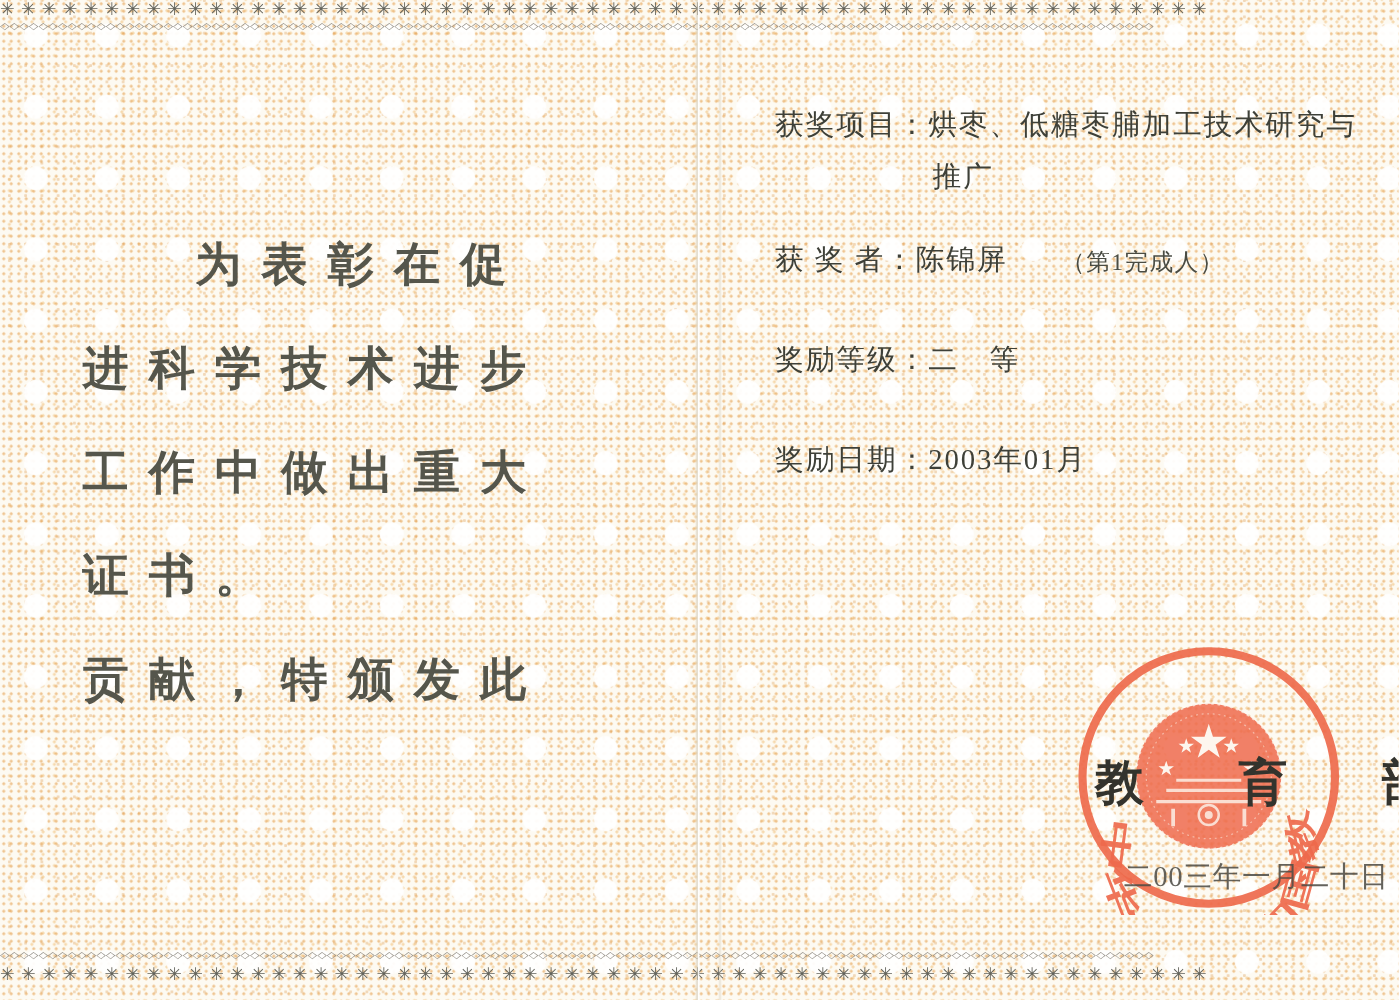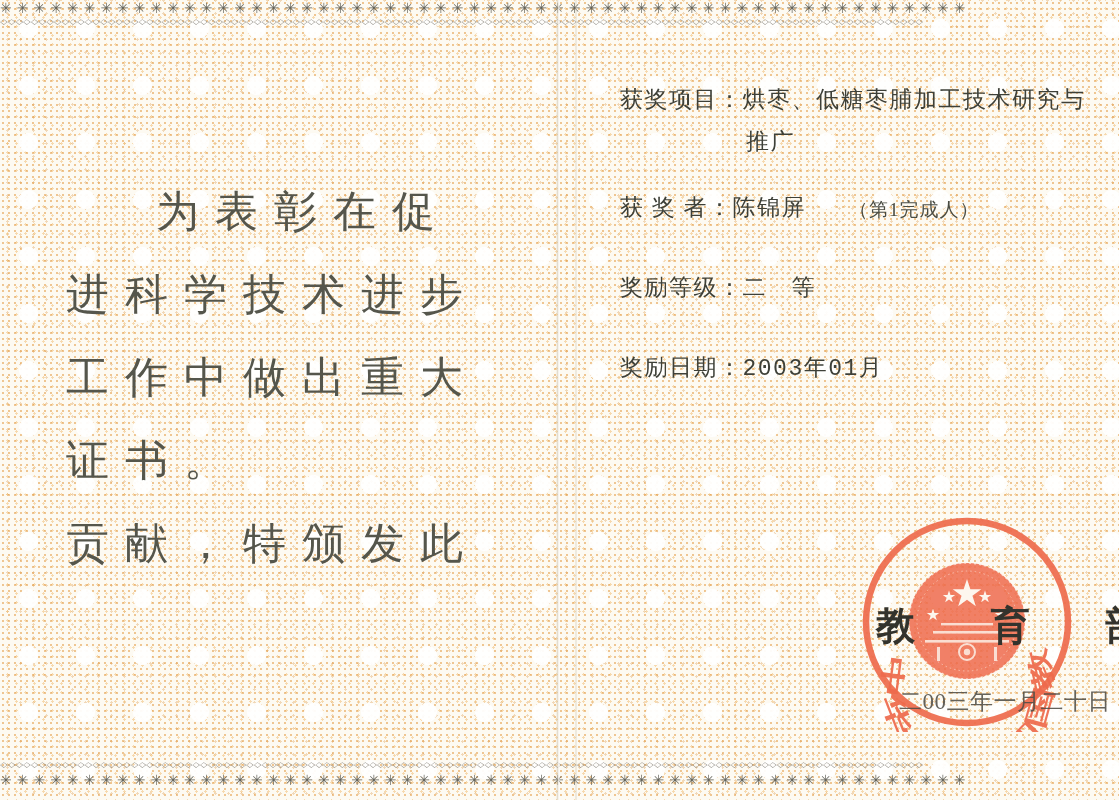--- a/index.html
+++ b/index.html
@@ -27,22 +27,22 @@
   .band.bot-stars{top:773px;}
   
   .crease{position:absolute;top:0;height:800px;pointer-events:none;}
   .crease.main{left:556px;width:4px;
     background:linear-gradient(to right, rgba(205,193,170,0) 0%, rgba(197,186,163,.55) 45%, rgba(255,255,255,.9) 70%, rgba(255,255,255,0) 100%);}
   .crease.soft{left:575px;width:2px;background:rgba(205,194,172,.28);}
   
   .left-text{
     position:absolute;left:66px;top:170px;width:470px;
     font-family:"DejaVu Sans","Liberation Sans",sans-serif;
-    font-weight:400;color:#55564c;
-    font-size:43px;letter-spacing:16px;line-height:83px;
+    font-weight:700;color:#55564c;
+    font-size:37px;letter-spacing:16px;line-height:83px;
   }
   .left-text .indent{padding-left:90px;}
   
   .row{position:absolute;color:#3e4038;font-size:23px;letter-spacing:1.5px;white-space:nowrap;}
   .row .note{font-size:19px;letter-spacing:1px;color:#4a4c43;margin-top:32px;}
   
   .seal-svg{position:absolute;left:857px;top:512px;width:220px;height:220px;}
   .seal-title{
     position:absolute;left:876px;top:599px;width:230px;
     font-size:39px;font-weight:700;letter-spacing:33px;
@@ -85,21 +85,21 @@
     <span>获 奖 者：</span><span>陈锦屏</span>
   </div>
   <div class="row" style="left:849px;top:196px;">
     <span class="note">（第1完成人）</span>
   </div>
 
   <div class="row" style="left:620px;top:272px;">
     <span>奖励等级：</span><span>二　等</span>
   </div>
 
-  <div class="row" style="left:620px;top:352px;font-family:Liberation Mono, monospace;">
+  <div class="row" style="left:620px;top:352px;">
     <span>奖励日期：</span><span>2003年01月</span>
   </div>
 
 
   <svg class="seal-svg" viewBox="-110 -110 220 220">
 
     <circle cx="0" cy="0" r="101" fill="none" stroke-width="6.5" opacity="0.92" stroke="#ee6a4c"></circle>
 
     <defs>
       <path id="ringArc" d="M -78 34 A 84 84 0 1 0 78 34" fill="none"></path>

